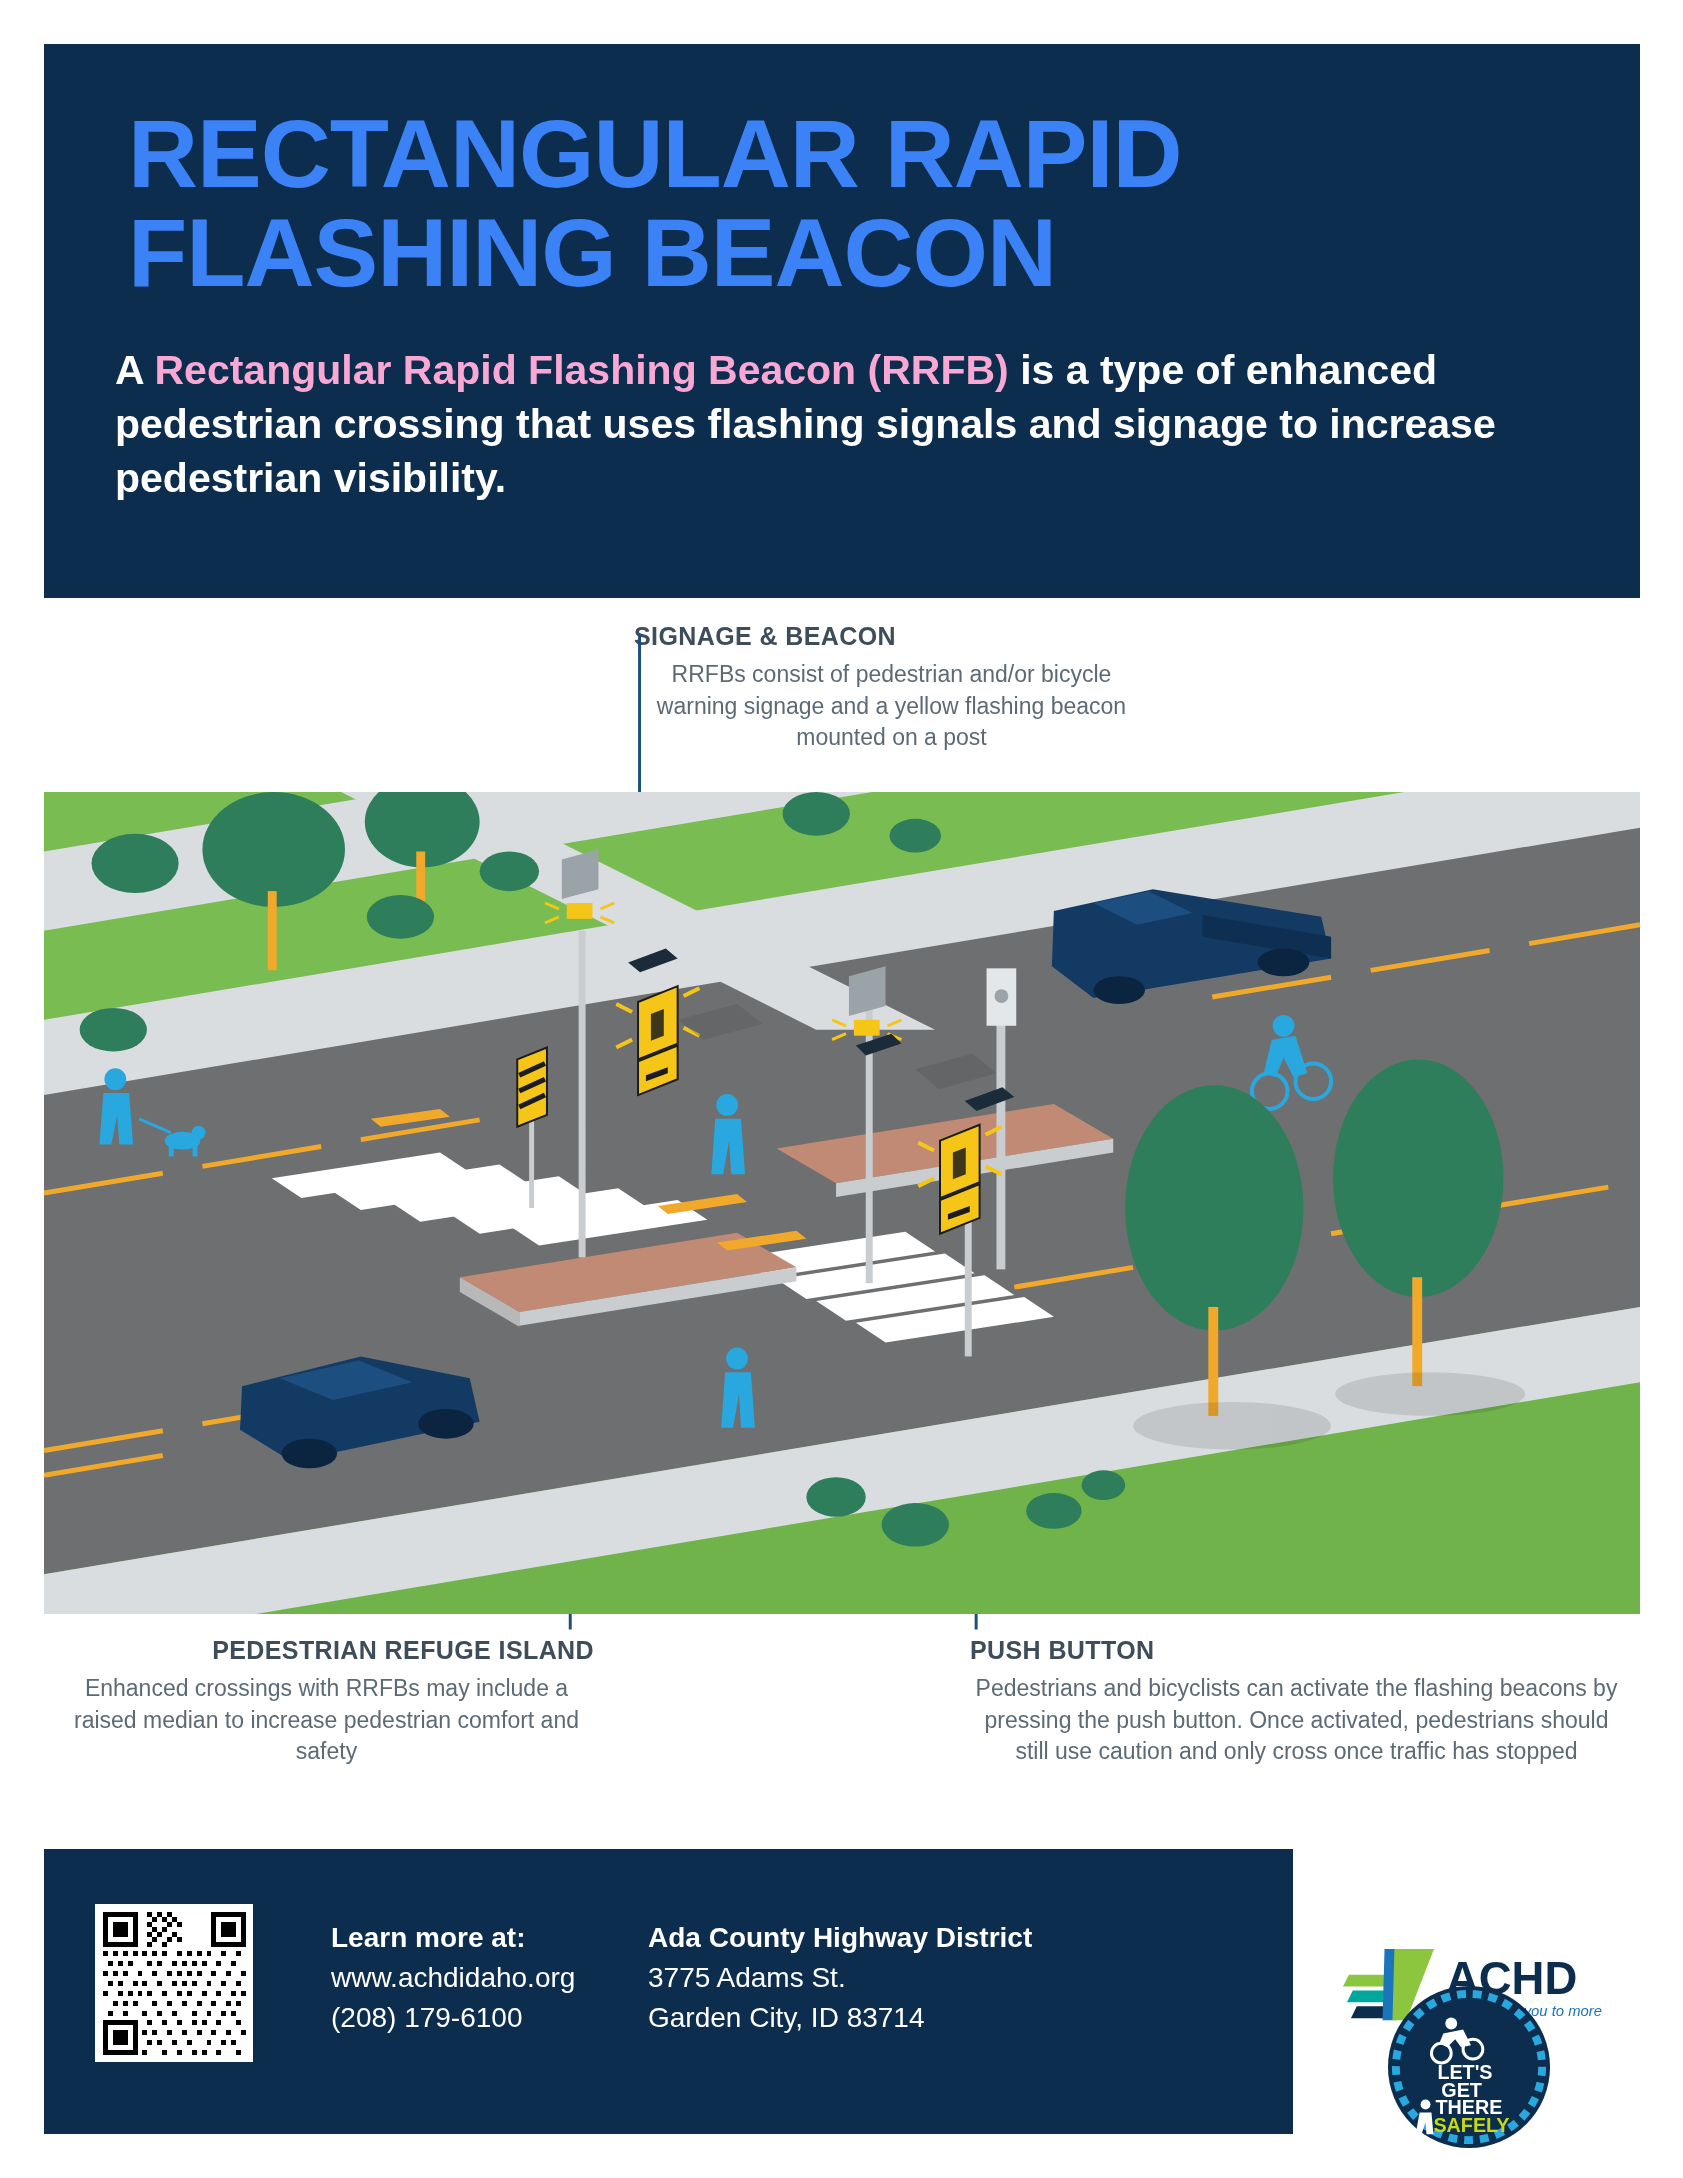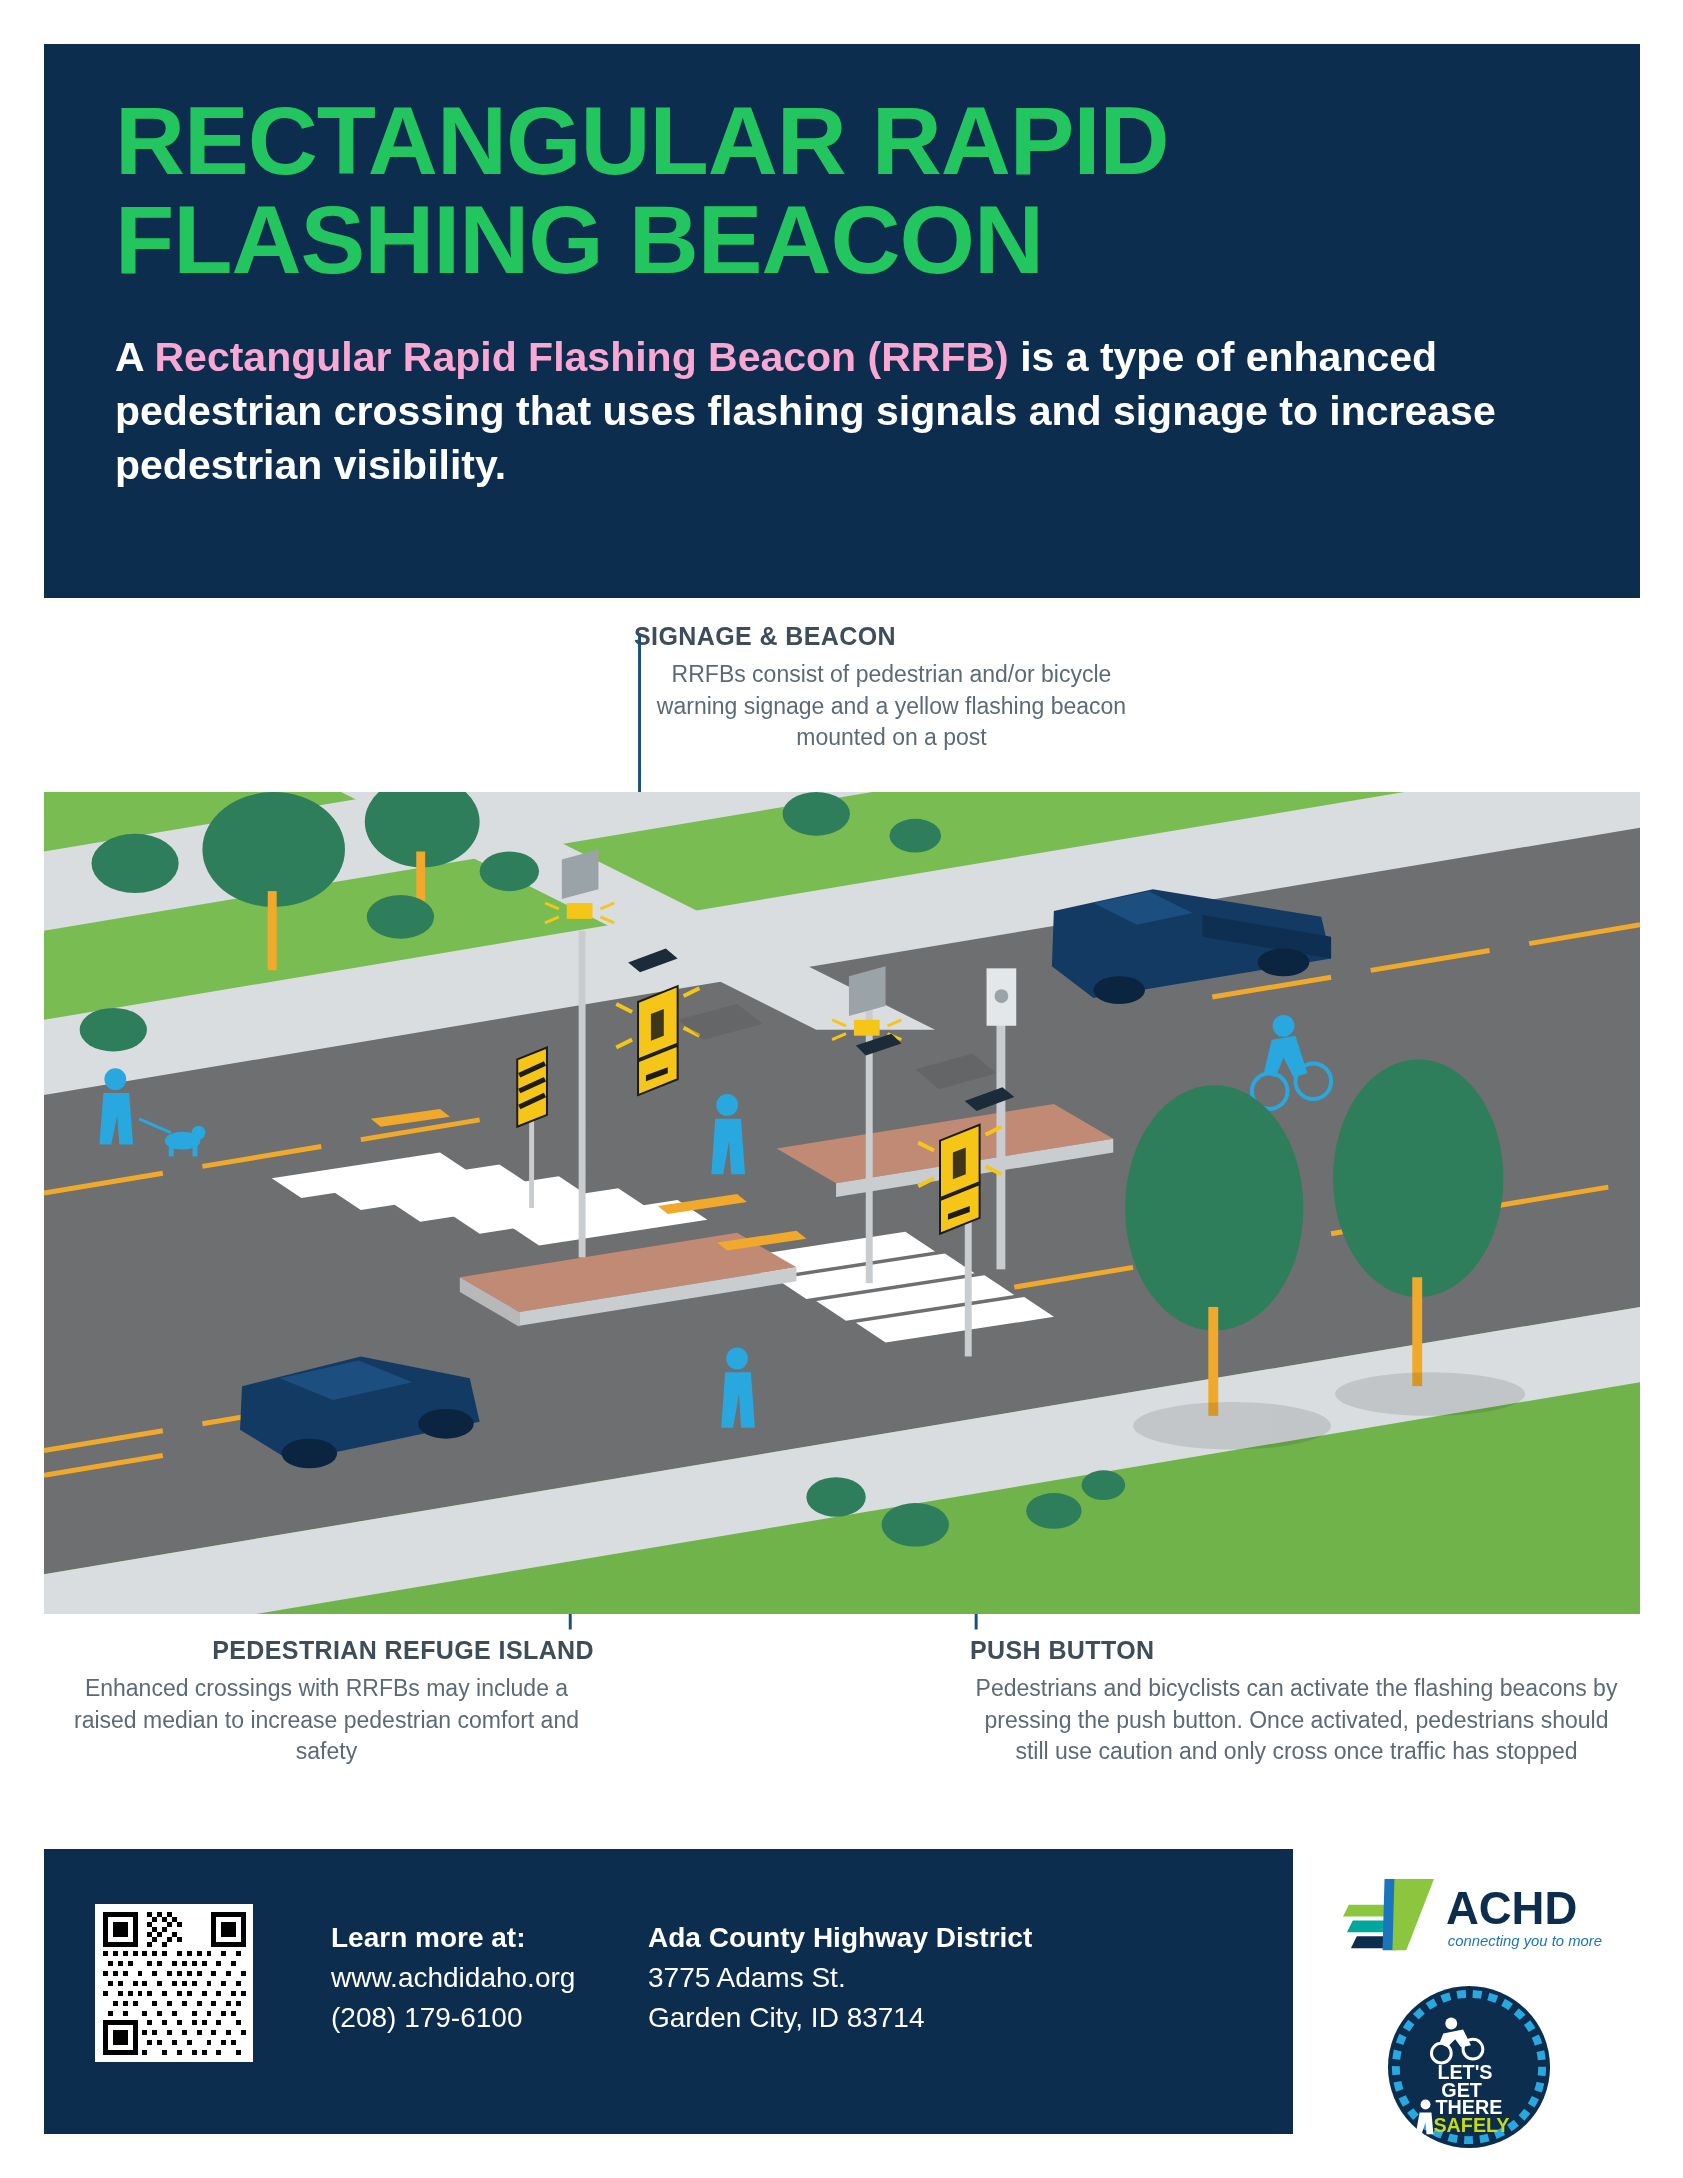--- a/index.html
+++ b/index.html
@@ -29,26 +29,26 @@
     left: 44px;
     top: 44px;
     width: 1596px;
     height: 554px;
     background: #0d2d४f;
     background: #0c2d4e;
     box-sizing: border-box;
     padding: 48px 59px 0 71px;
   }
   .title {
-    color: #22c55e;
+    color: #3b82f6;
     font-size: 97px;
     line-height: 1.02;
     font-weight: bold;
     letter-spacing: -1px;
-    margin: 0;
+    margin: 13px;
     text-transform: uppercase;
   }
   .title .line2 { display: block; }
   .subtitle {
     margin-top: 40px;
     color: #ffffff;
     font-size: 41px;
     line-height: 1.32;
     font-weight: bold;
     max-width: 1416px;
@@ -142,21 +142,21 @@
   }
   .f-reg {
     font-size: 28px;
     line-height: 1.42;
   }
 
   
   .logo-achd {
     position: absolute;
     left: 1339px;
-    top: 1859px;
+    top: 1929px;
     width: 287px;
     height: 117px;
   }
   .logo-safely {
     position: absolute;
     left: 1386px;
     top: 1984px;
     width: 166px;
     height: 166px;
   }

